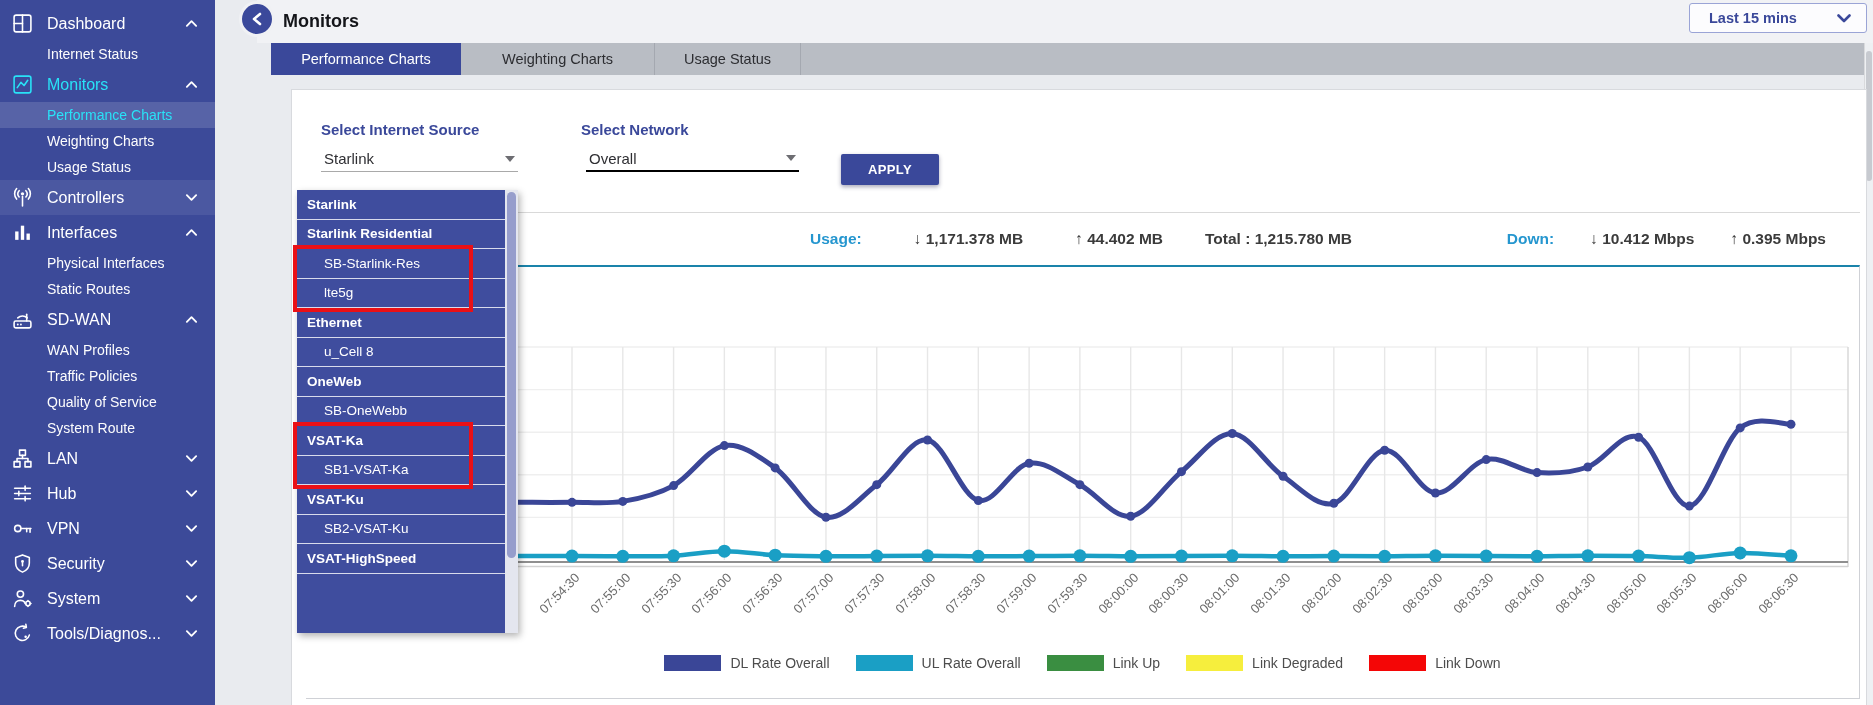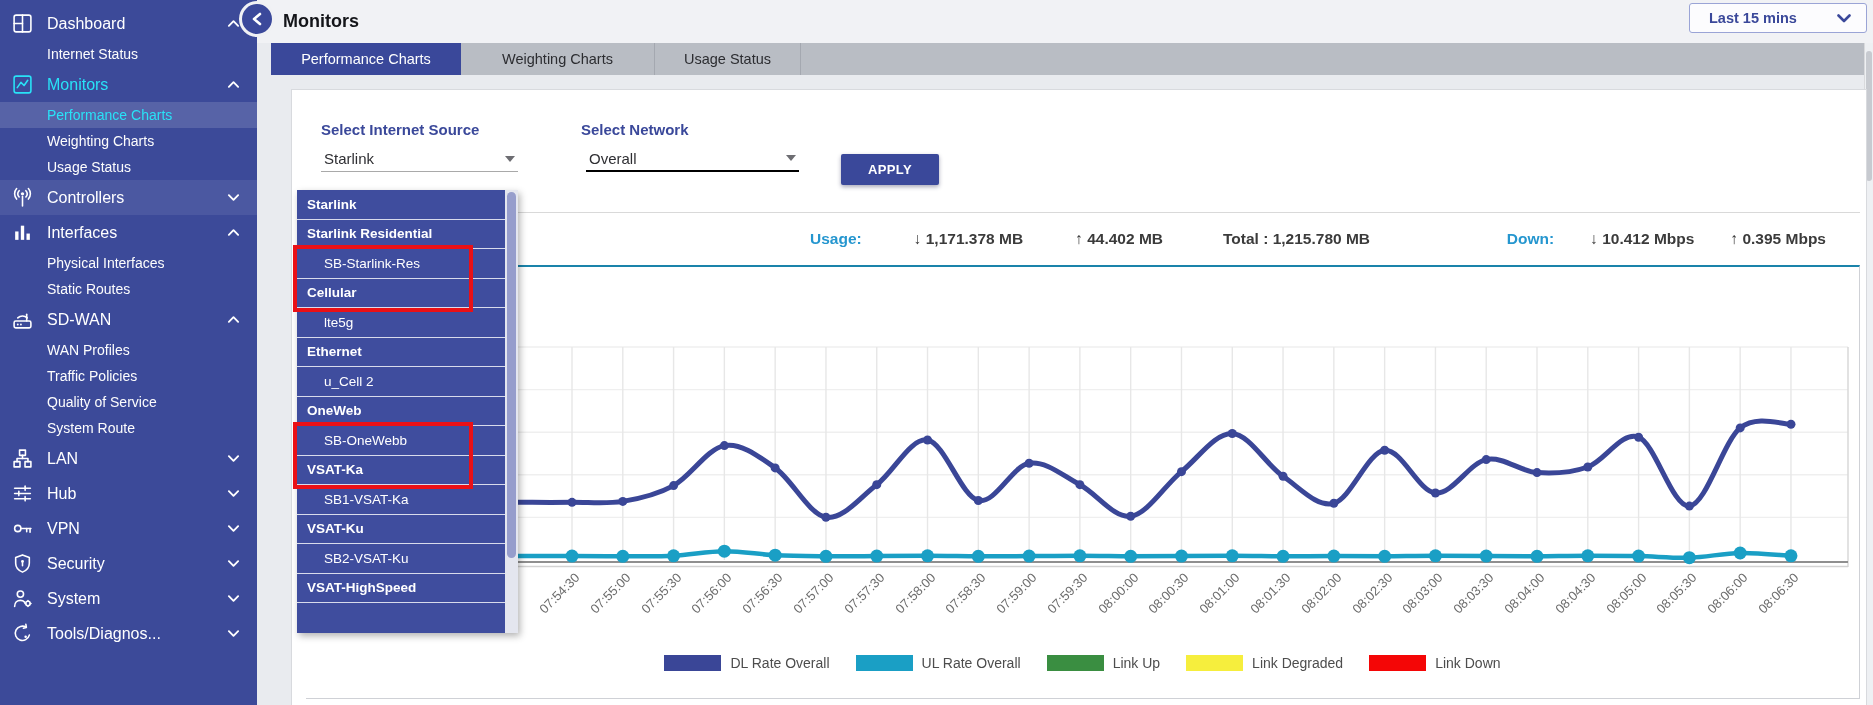--- a/index.html
+++ b/index.html
@@ -1,19 +1,19 @@
 <!DOCTYPE html>
 <html><head>
 <meta charset="utf-8">
 <style>
   html,body{margin:0;padding:0;}
   body{width:1873px;height:705px;position:relative;overflow:hidden;background:#e9ebef;
        font-family:"Liberation Sans",sans-serif;}
   
-  .sidebar{position:absolute;left:0;top:0;width:257px;height:705px;background:#3c4a99;z-index:10;padding-top:6px;box-sizing:border-box;}
+  .sidebar{position:absolute;left:0;top:0;width:215px;height:705px;background:#3c4a99;z-index:10;padding-top:6px;box-sizing:border-box;}
   .side-head{height:35px;display:flex;align-items:center;color:#fff;font-size:16px;font-weight:500;}
   .side-head.hover-row{background:rgba(255,255,255,.08);}
   .side-head .side-icon{width:22px;height:22px;margin-left:11px;display:flex;align-items:center;justify-content:center;}
   .side-icon svg{width:21px;height:21px;stroke:#fff;stroke-width:1.5;fill:none;stroke-linecap:round;stroke-linejoin:round;}
   .side-icon svg .fill{fill:#fff;stroke:none;}
   .side-head.accent{color:#29e2f7;}
   .side-head.accent .side-icon svg{stroke:#29e2f7;}
   .side-label{margin-left:14px;}
   .side-chevron{margin-left:auto;margin-right:17px;display:flex;align-items:center;}
   .side-chevron svg{width:13px;height:11px;stroke:#fff;stroke-width:2;fill:none;stroke-linecap:round;stroke-linejoin:round;}
@@ -47,21 +47,21 @@
   .sel-network{left:294px;top:56px;width:213px;border-bottom:2px solid #000000;}
   .caret{width:0;height:0;border-left:5.5px solid transparent;border-right:5.5px solid transparent;border-top:6.5px solid #6d6d72;}
   .apply-btn{position:absolute;left:549px;top:64px;width:98px;height:31px;background:#3a489a;color:#fff;
     font-family:"Liberation Sans",sans-serif;font-size:13px;font-weight:700;letter-spacing:.4px;border:none;border-radius:2px;
     box-shadow:0 2px 4px rgba(40,40,80,.4);}
   .stats-divider{position:absolute;left:14px;top:122px;width:1554px;height:1px;background:#d9d9d9;}
   .stats{position:absolute;left:226px;top:124px;width:1330px;height:50px;display:flex;align-items:center;
     padding-right:22px;box-sizing:border-box;font-size:15.5px;}
   .stat-label{font-weight:700;color:#2596cf;}
   .stat-value{font-weight:700;color:#3b3b3b;}
-  .m-usage{margin-left:292px;} .m52{margin-left:52px;} .m42{margin-left:60px;}
+  .m-usage{margin-left:292px;} .m52{margin-left:52px;} .m42{margin-left:42px;}
   .m-rate{margin-left:auto;} .m36{margin-left:36px;text-align:right;}
   
   .chart-card{position:absolute;left:14px;top:175px;width:1554px;height:434px;background:#fff;
     border-top:2px solid #1a83aa;border-right:1px solid #cfd1d6;border-bottom:1px solid #cfd1d6;
     box-sizing:border-box;overflow:hidden;}
   .chart-card svg{position:absolute;left:0;top:0;}
   .tick-label{position:absolute;top:303px;width:86px;text-align:right;font-size:13px;color:#6e6e6e;
     transform:rotate(-45deg);transform-origin:100% 0;white-space:nowrap;}
   .legend{position:absolute;left:0;top:388px;width:100%;display:flex;justify-content:center;gap:26px;align-items:center;}
   .legend-item{display:flex;align-items:center;gap:9px;font-size:14px;color:#4d4d4d;}
@@ -471,24 +471,23 @@
           </div>
         </div>
     </div>
   </main>
 
   <div class="dropdown" id="dropdown">
     <div class="dd-items" id="dd-items">
         <div class="dd-item group">Starlink</div>
         <div class="dd-item group">Starlink Residential</div>
         <div class="dd-item option">SB-Starlink-Res</div>
-        <div class="dd-item group">Cellular</div>
         <div class="dd-item option">lte5g</div>
         <div class="dd-item group">Ethernet</div>
-        <div class="dd-item option">u_Cell 2</div>
+        <div class="dd-item option">u_Cell 8</div>
         <div class="dd-item group">OneWeb</div>
         <div class="dd-item option">SB-OneWebb</div>
         <div class="dd-item group">VSAT-Ka</div>
         <div class="dd-item option">SB1-VSAT-Ka</div>
         <div class="dd-item group">VSAT-Ku</div>
         <div class="dd-item option">SB2-VSAT-Ku</div>
         <div class="dd-item group">VSAT-HighSpeed</div>
       </div>
     <div class="dd-scroll">
       <div class="dd-thumb"></div>

